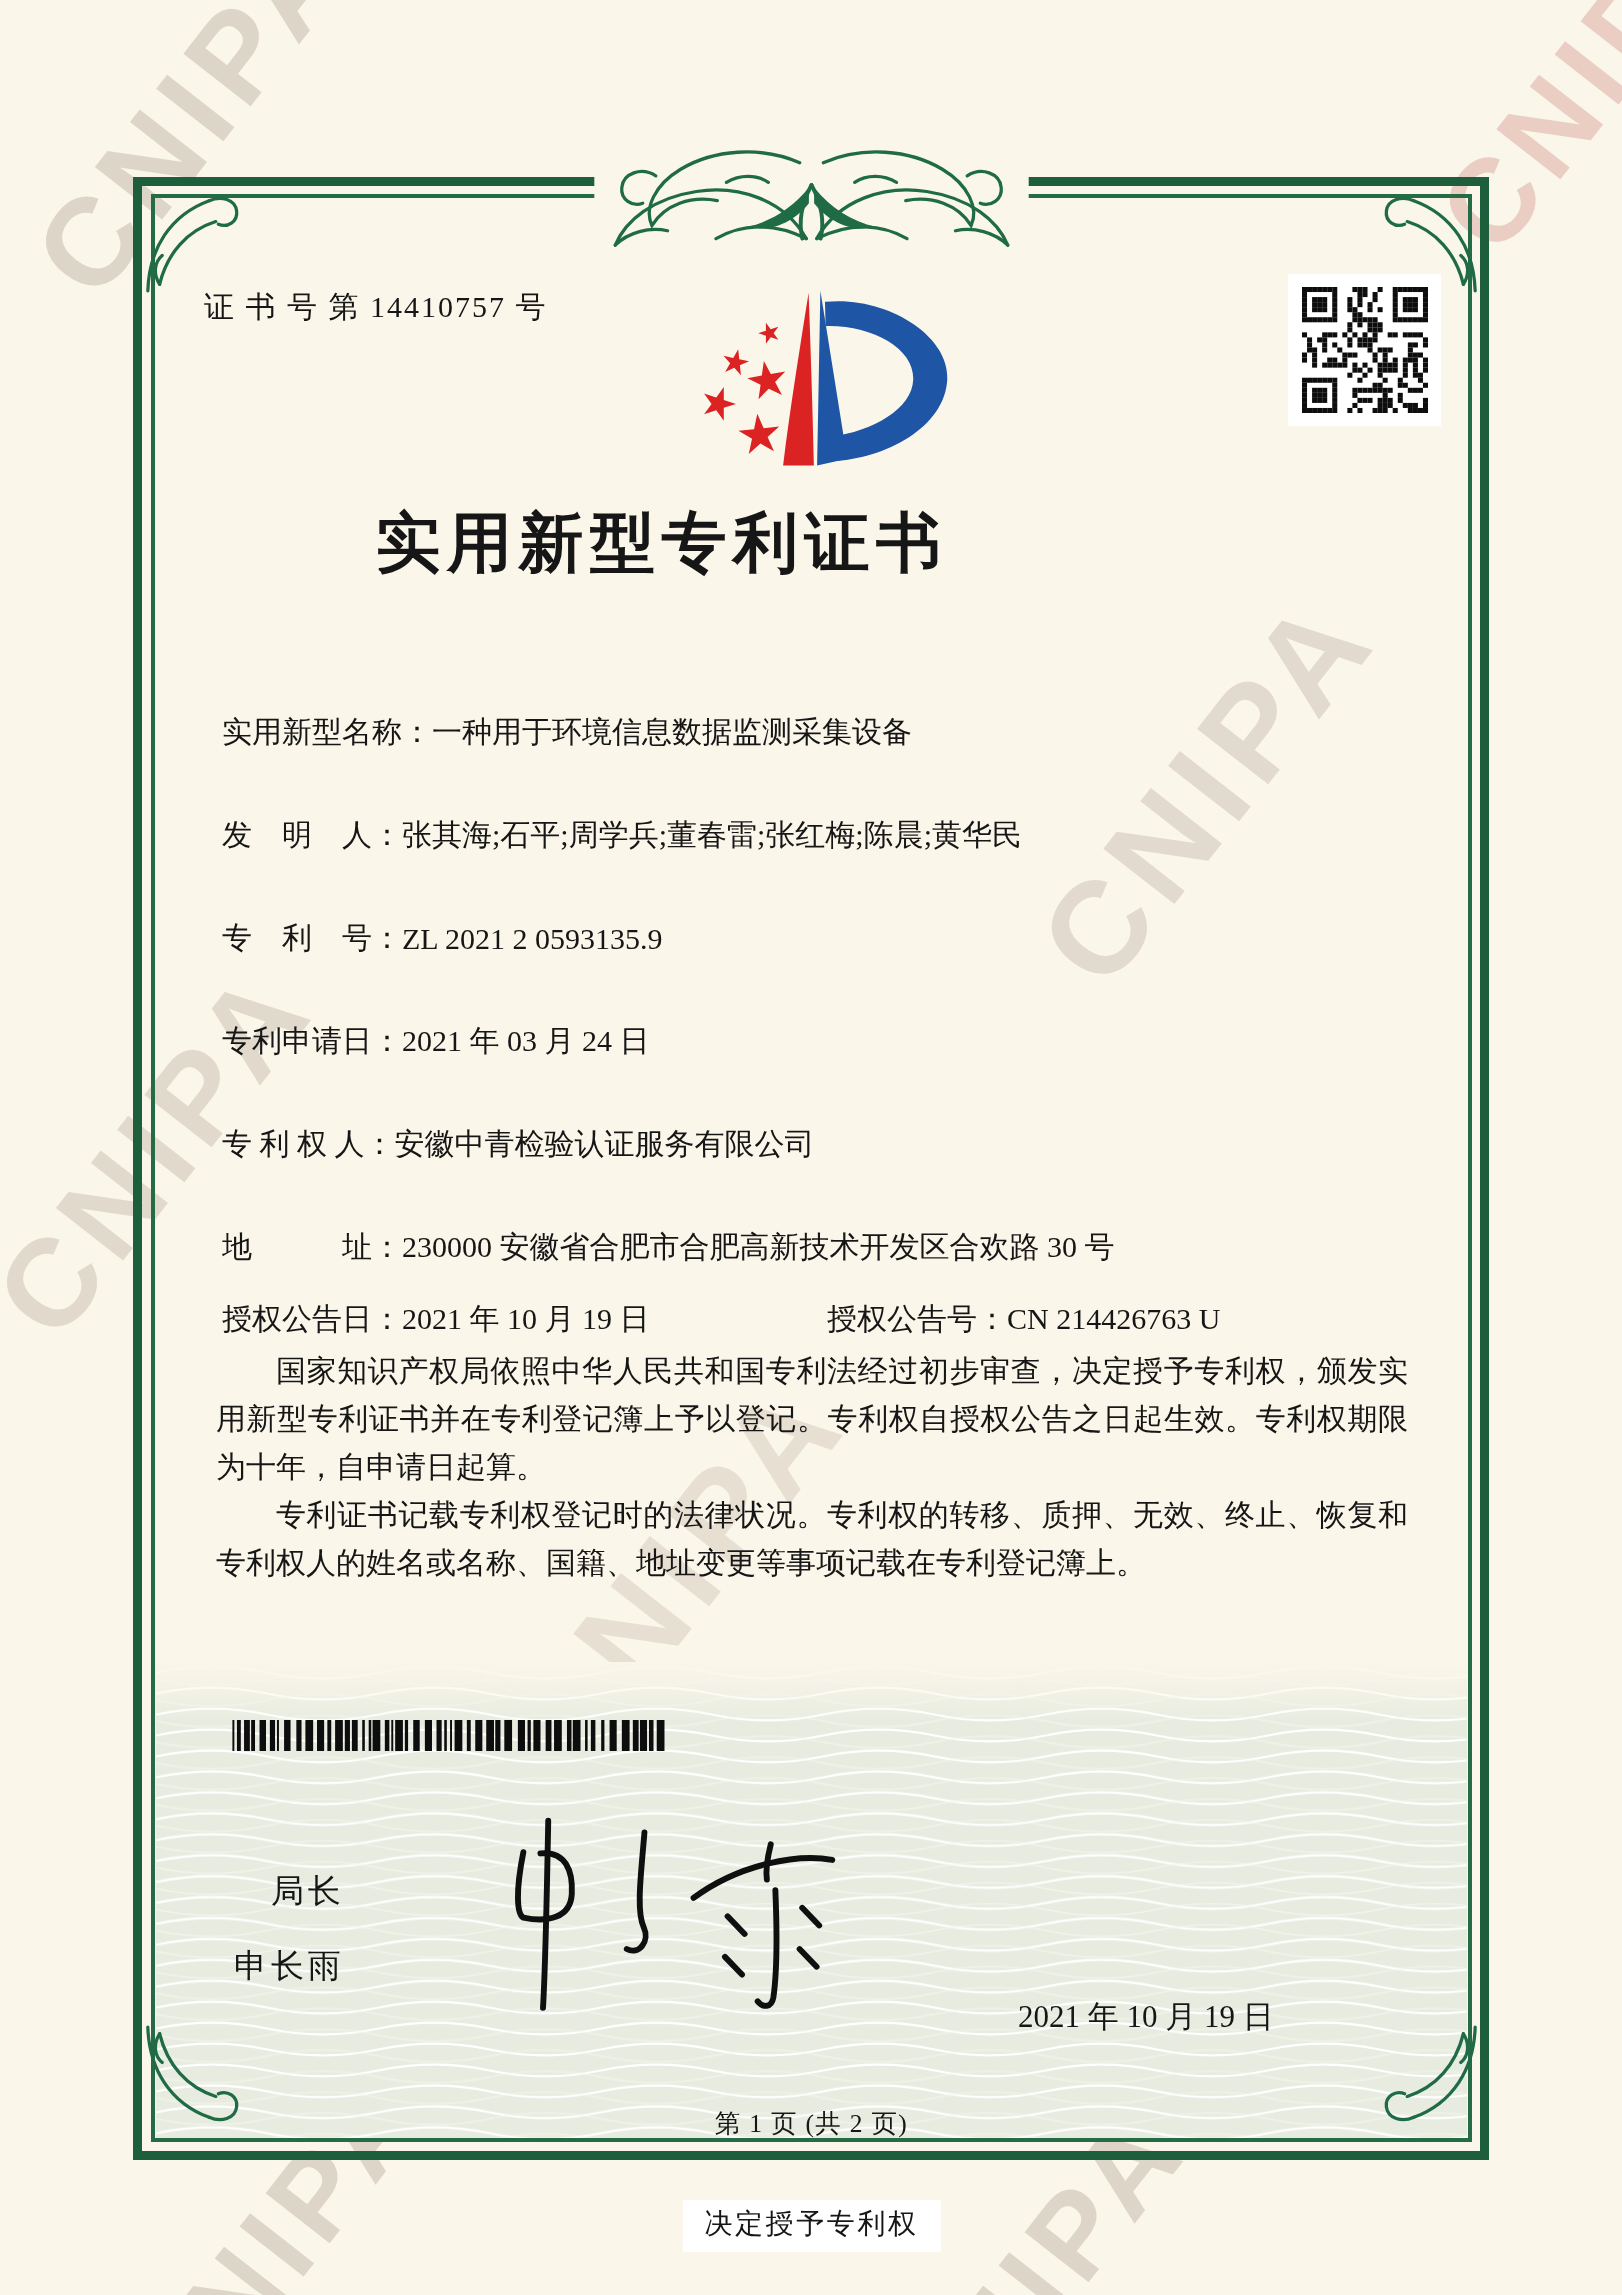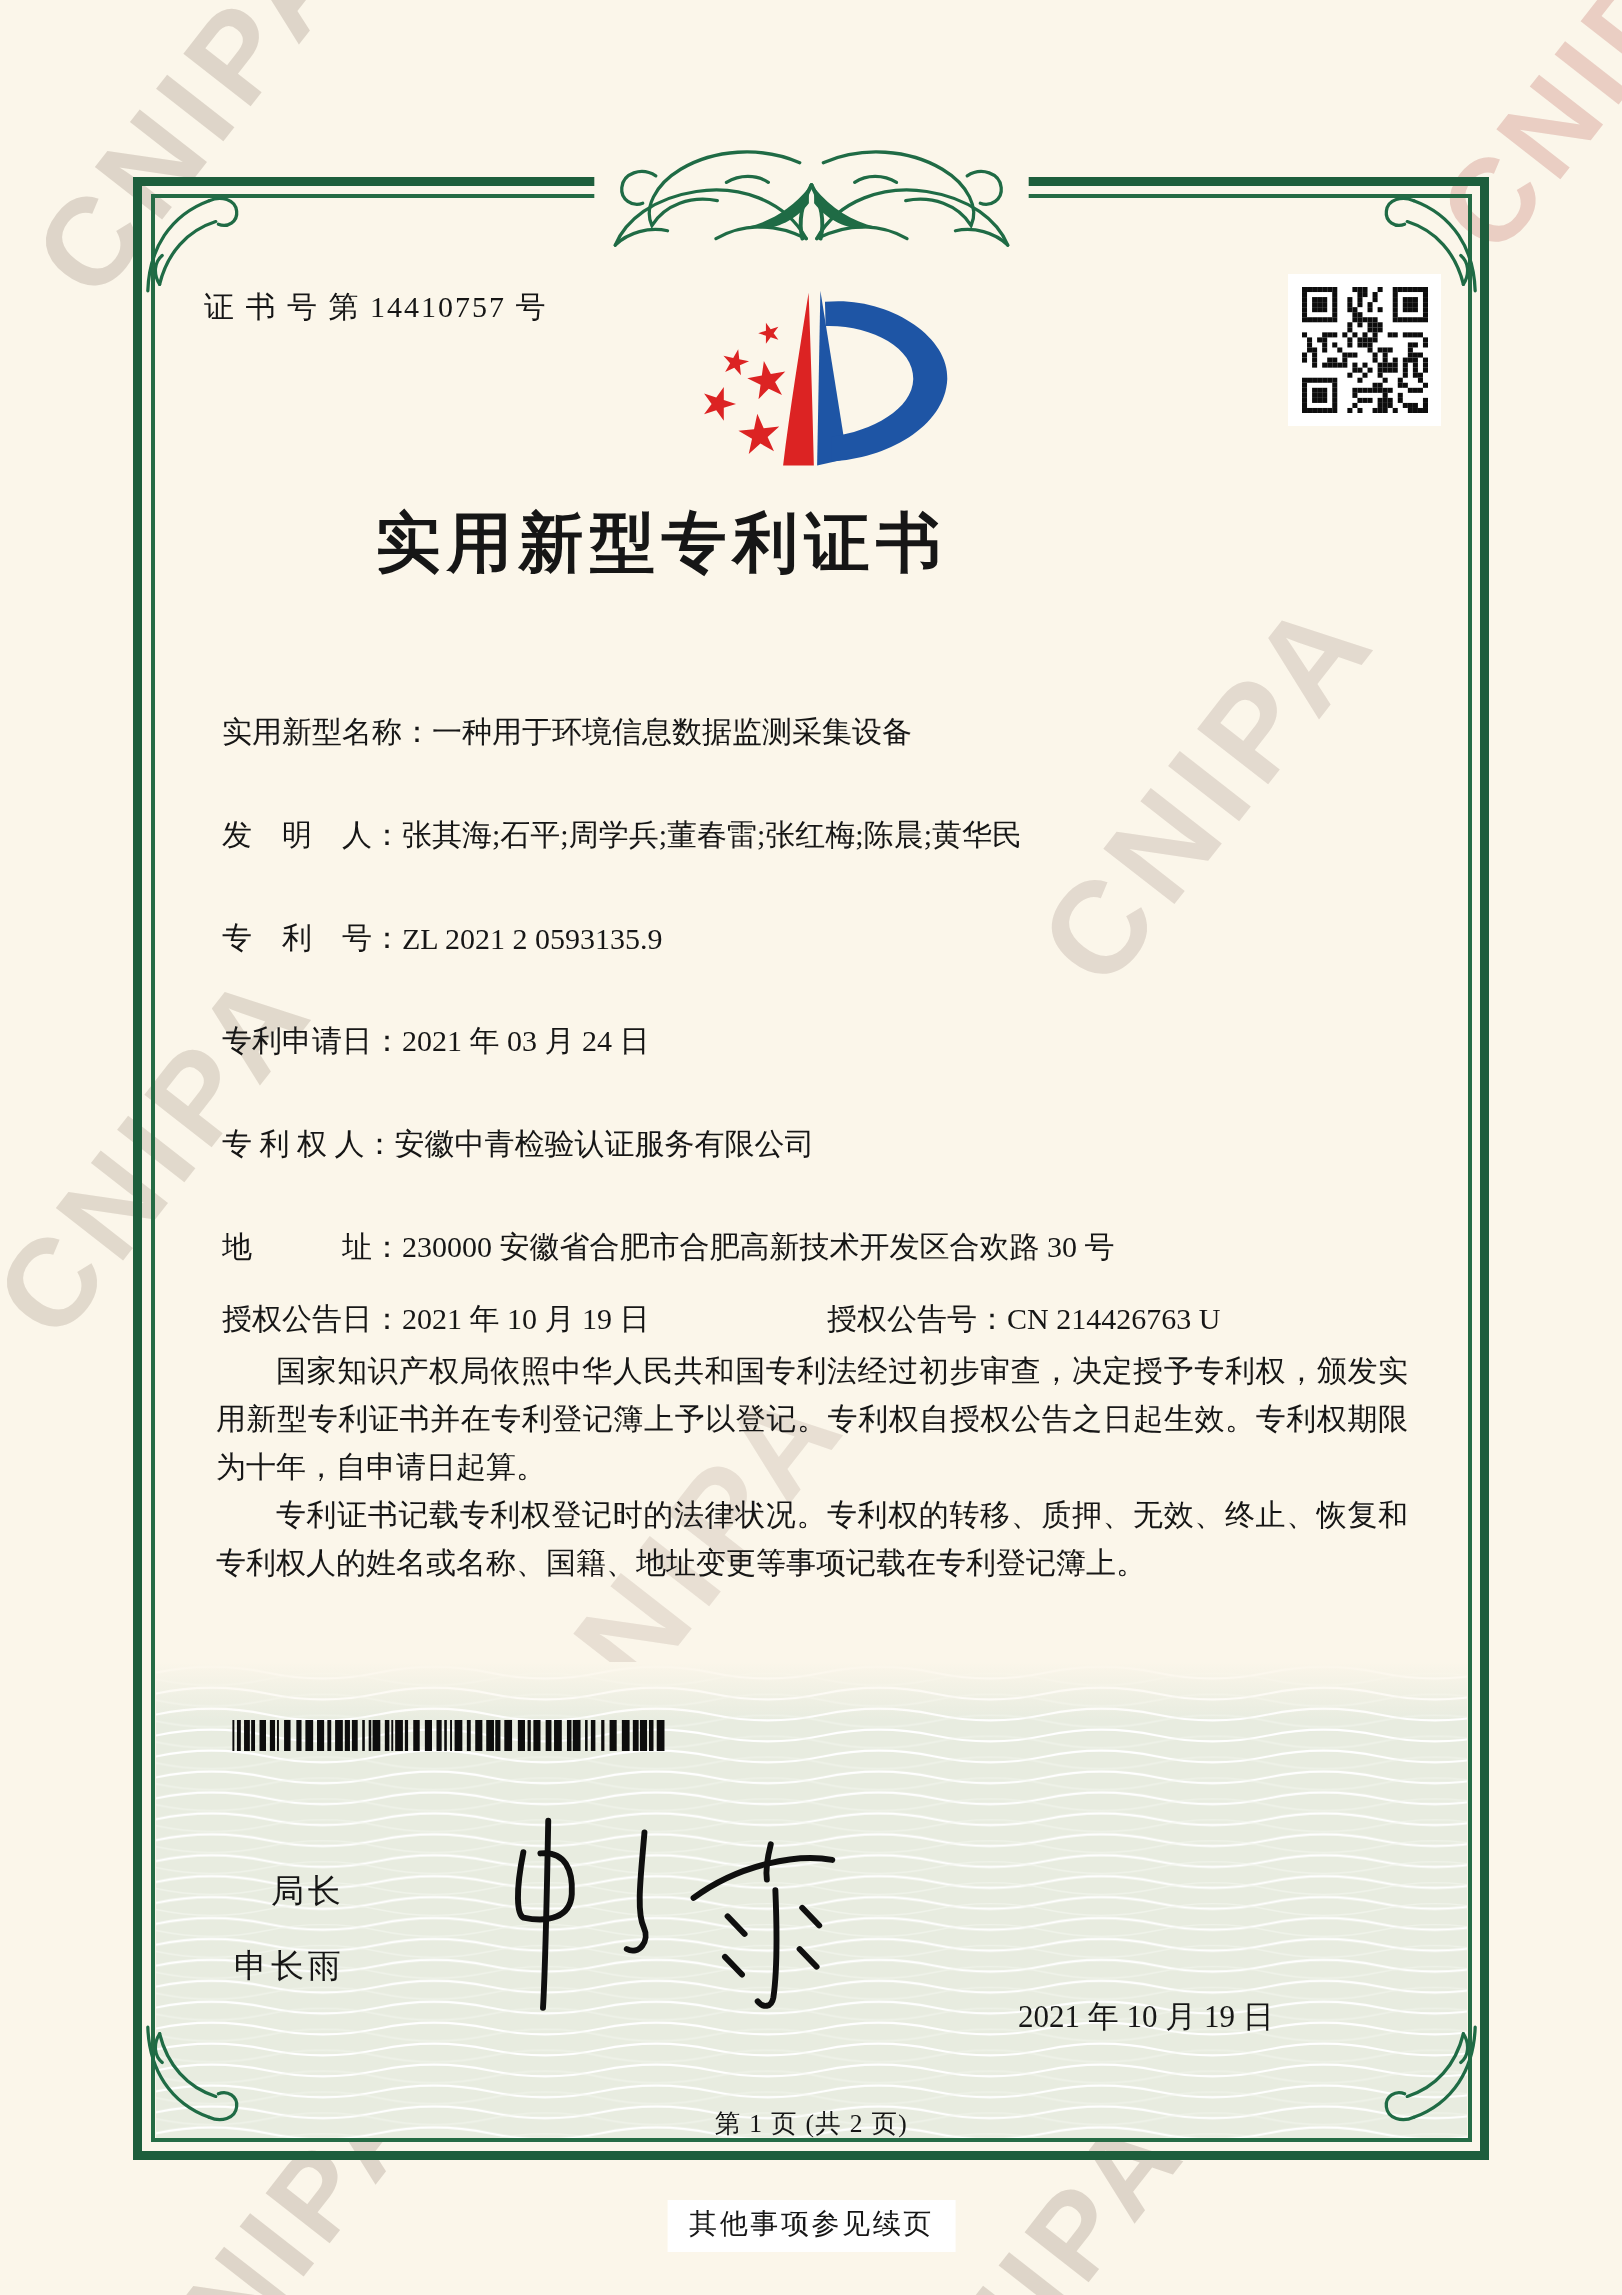--- a/index.html
+++ b/index.html
@@ -543,14 +543,14 @@
     <path d="M1185,2888 C1188,2960 1188,3010 1182,3052 C1179,3068 1166,3068 1158,3058"></path>
     <path d="M1112,2928 L1138,2955"></path>
     <path d="M1226,2915 L1252,2942"></path>
     <path d="M1108,2990 L1134,3017"></path>
     <path d="M1222,2978 L1248,3005"></path>
   </g>
 </svg>
 
 <div class="issue-date">2021 年 10 月 19 日</div>
 <div class="page-info">第 1 页 (共 2 页)</div>
-<div class="footer-note">其他事项参见续页</div>
+<div class="footer-note">决定授予专利权</div>
 
 
 </body></html>

